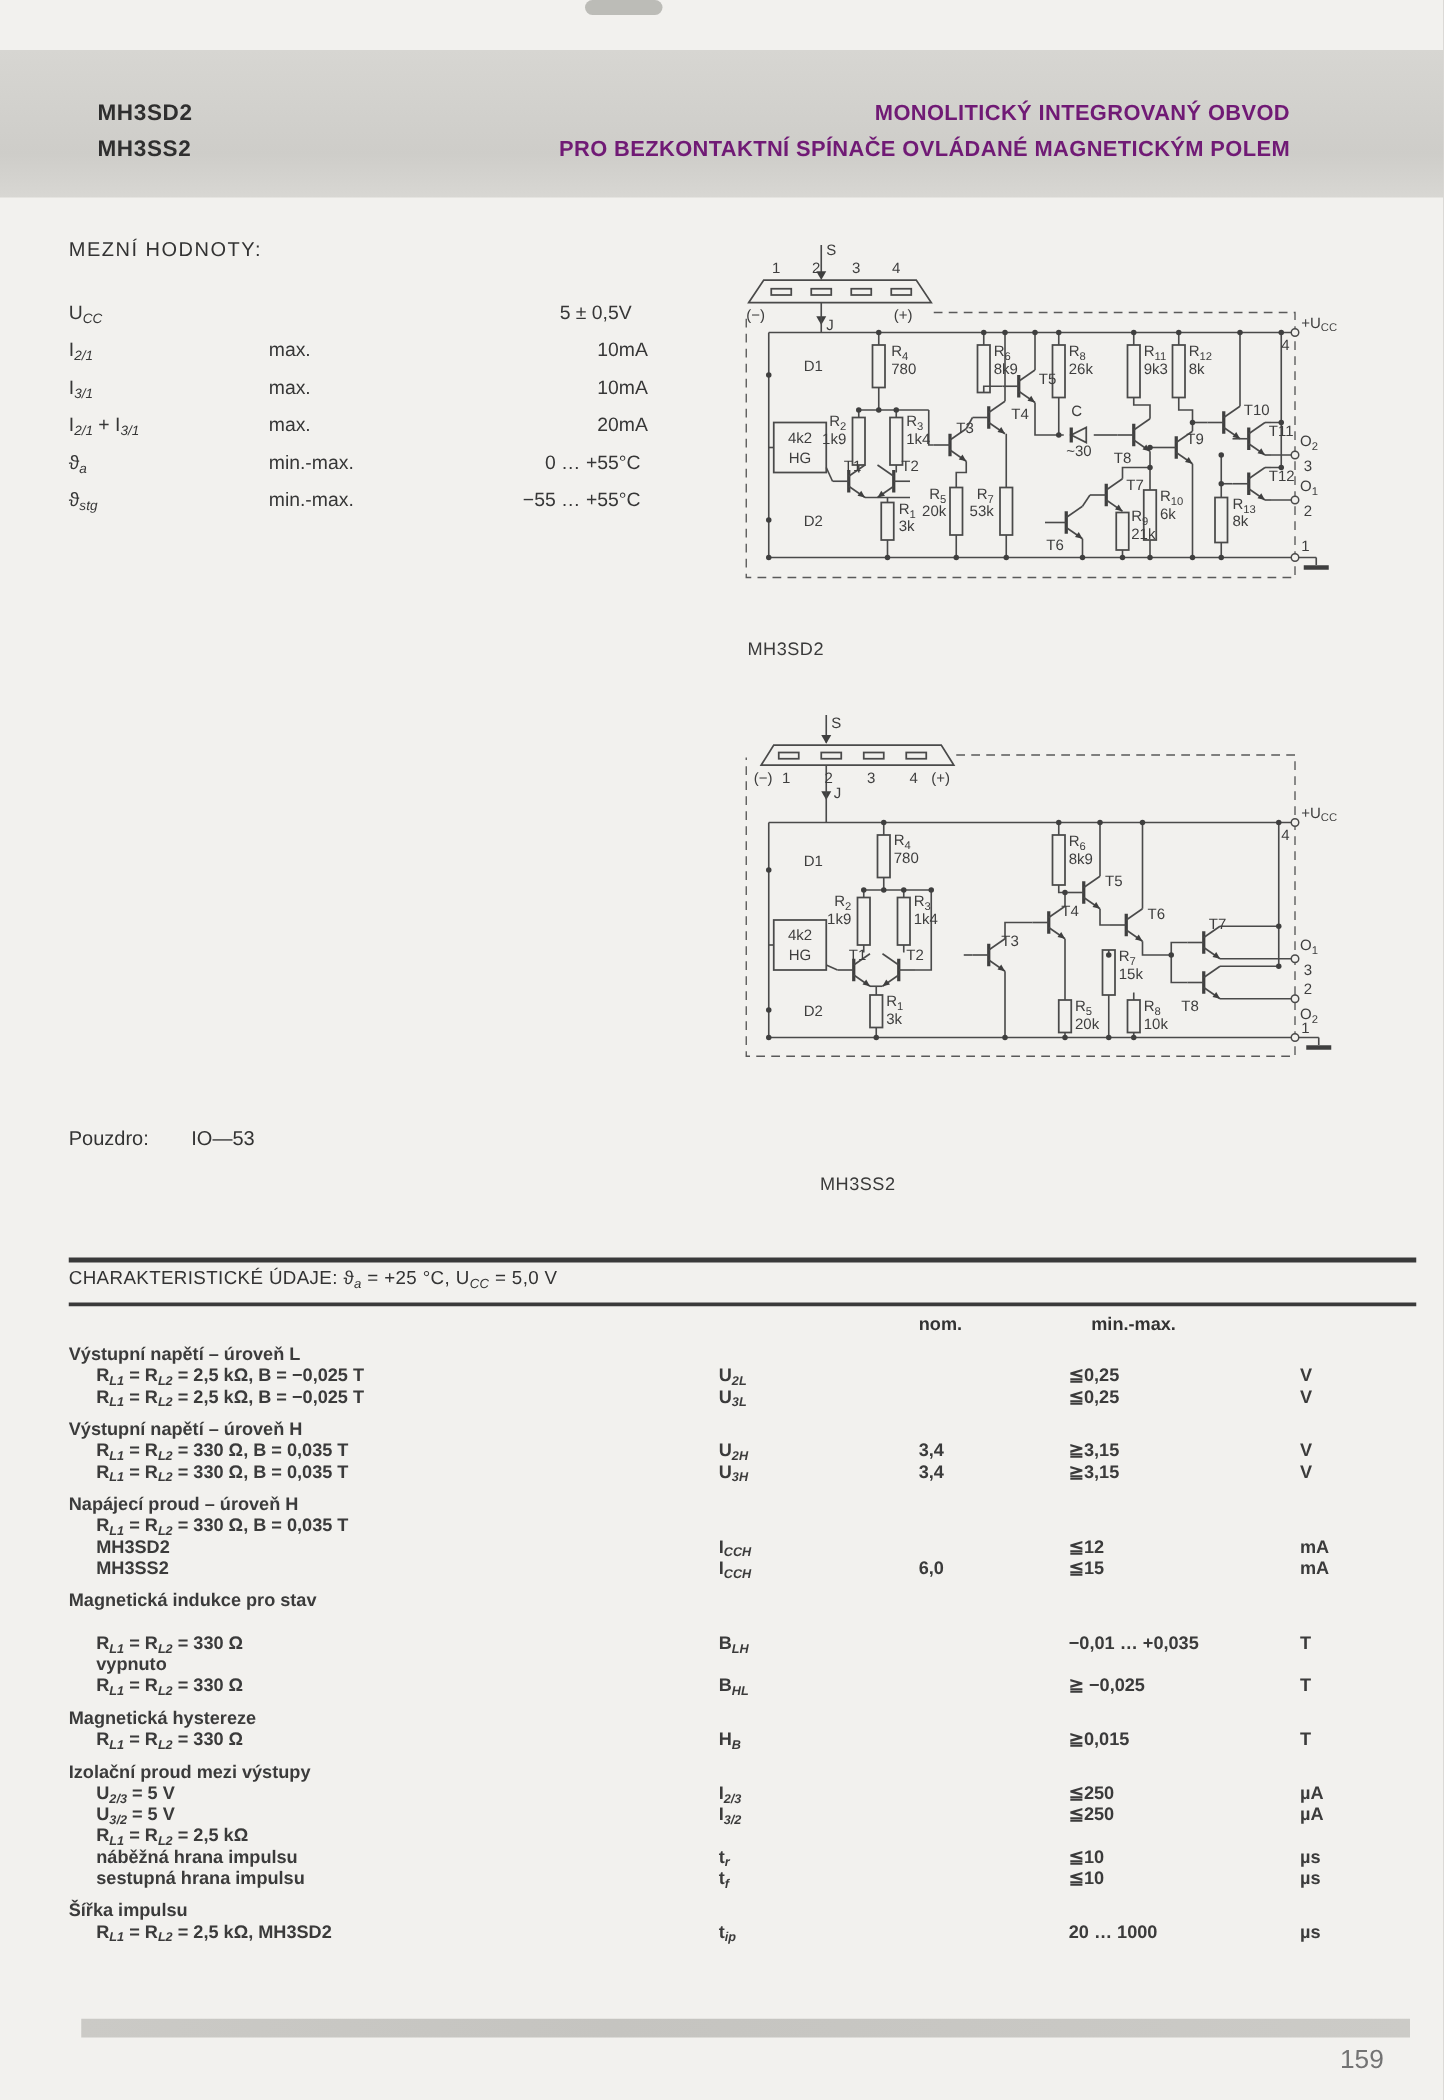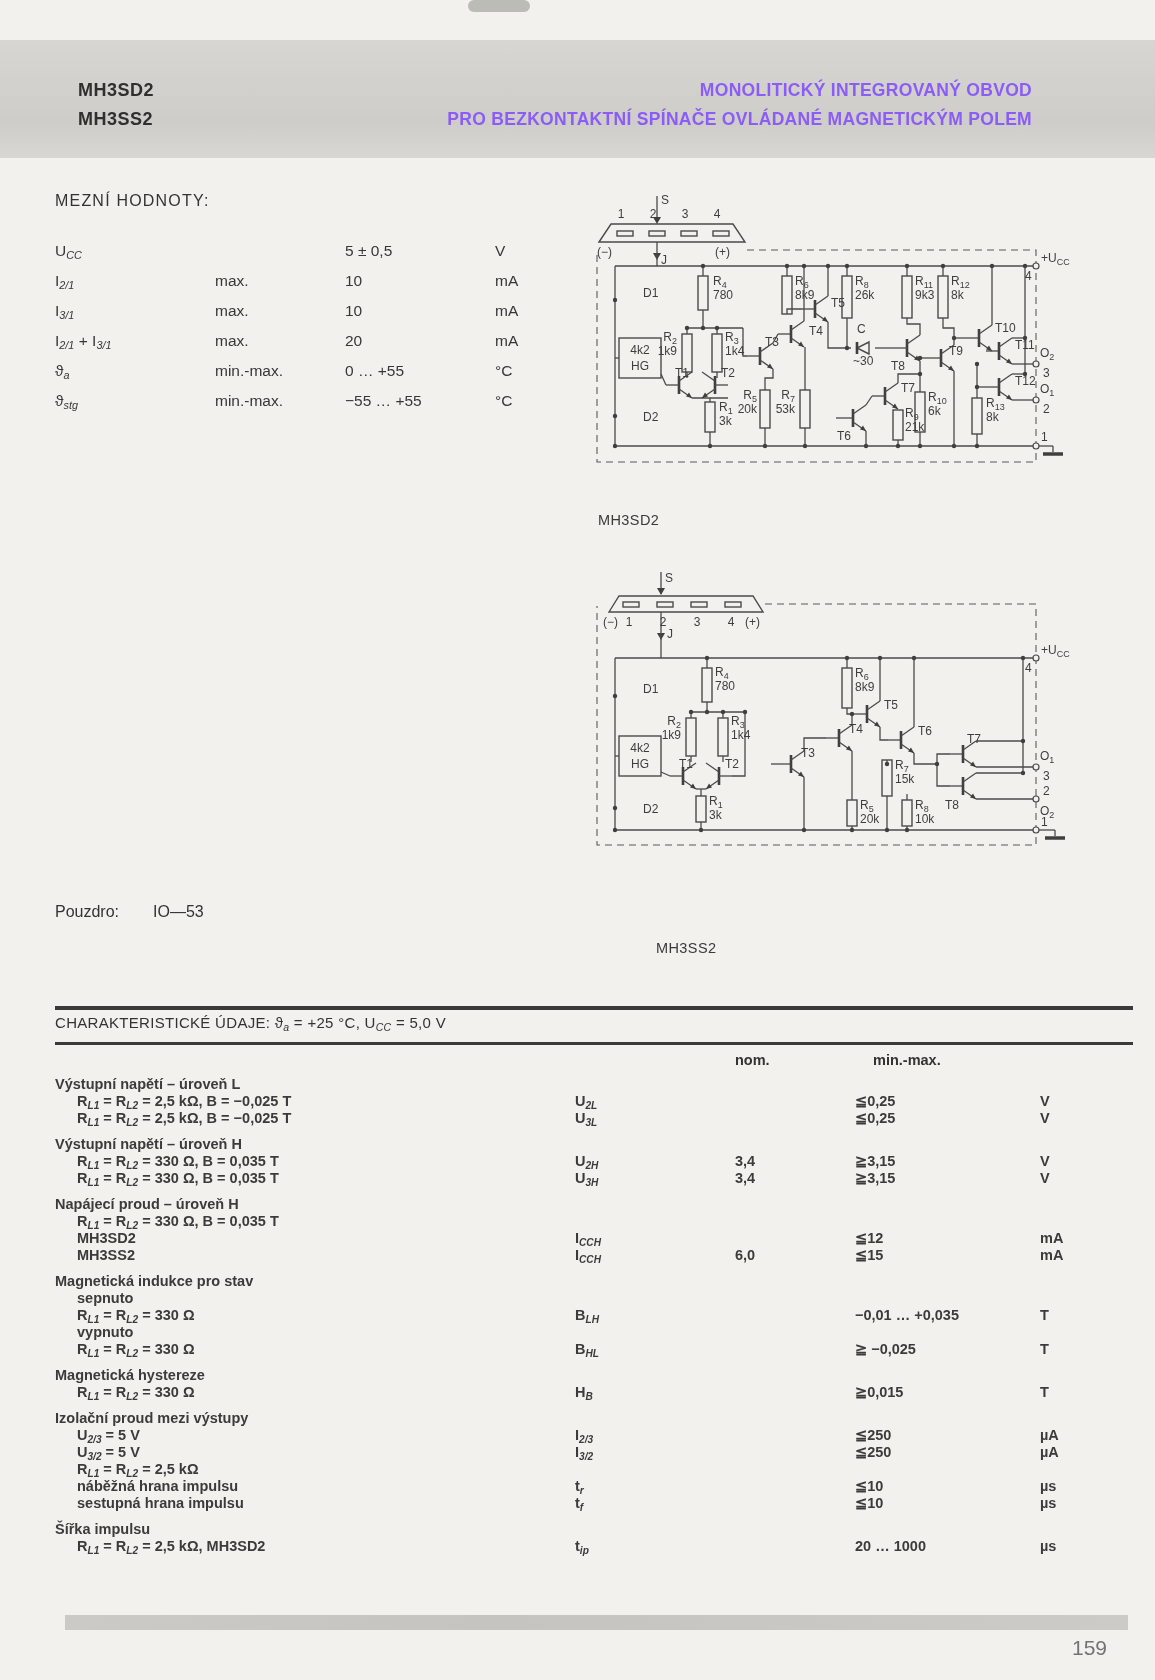--- a/index.html
+++ b/index.html
@@ -3,25 +3,25 @@
 <meta charset="utf-8">
 <style>
   html,body{margin:0;padding:0;background:#b9b8b4;}
   .page{position:relative;width:1155px;height:1680px;background:#f2f1ee;overflow:hidden;
         font-family:"Liberation Sans",sans-serif;color:#3b3b3b;}
   .band{position:absolute;left:0;top:40px;width:1155px;height:118px;
         background:linear-gradient(#d7d6d2,#cecdc9 70%,#d8d7d3);}
   .smudge{position:absolute;left:468px;top:0;width:62px;height:12px;background:#8f8f8b;border-radius:6px;opacity:.55;}
   .partnos{position:absolute;left:78px;top:76px;font-size:18px;font-weight:700;line-height:28.5px;color:#2f2f2f;letter-spacing:.5px;}
   .titleblock{position:absolute;left:330px;top:76px;width:702px;text-align:right;font-size:17.5px;
-        font-weight:700;line-height:28.5px;color:#8b5cf6;letter-spacing:.3px;}
+        font-weight:700;line-height:28.5px;color:#701a75;letter-spacing:.3px;}
   .limits-heading{position:absolute;left:55px;top:192px;font-size:16px;letter-spacing:1.2px;color:#333;}
   .limits{position:absolute;left:55px;top:236px;width:560px;font-size:15.5px;color:#373737;}
   .lrow{display:grid;grid-template-columns:160px 130px 150px 1fr;line-height:30px;height:30px;}
-  .l-val{text-align:left;}
+  .l-val{text-align:right;}
   sub{font-size:70%;font-style:italic;line-height:0;position:relative;top:.28em;vertical-align:baseline;}
   .cap{position:absolute;font-size:14.5px;color:#3a3a3a;letter-spacing:.4px;}
   .pouzdro{position:absolute;left:55px;top:903px;font-size:16px;color:#333;}
   .pouzdro .pz-val{margin-left:34px;}
   .rule{position:absolute;left:55px;width:1078px;background:#3a3a3a;}
   .rule1{top:1006px;height:4px;}
   .rule2{top:1042px;height:2.5px;}
   .char-heading{position:absolute;left:55px;top:1014px;font-size:15px;color:#333;letter-spacing:.3px;}
   .colheads{position:absolute;left:55px;top:1052px;width:1078px;height:17px;font-size:14.5px;font-weight:700;color:#333;text-align:right;}
   .ch-nom{position:absolute;left:680px;}
@@ -582,21 +582,20 @@
           <div class="c-cond">MH3SS2</div>
           <div class="c-sym">I<sub>CCH</sub></div>
           <div class="c-nom">6,0</div>
           <div class="c-mm">≦15</div>
           <div class="c-unit">mA</div>
         </div>
       </div>
       <div class="cgroup">
         <div class="c-title">Magnetická indukce pro stav</div>
         <div class="crow">
-          <div class="c-cond">sepnuto</div>
           <div class="c-sym"></div>
           <div class="c-nom"></div>
           <div class="c-mm"></div>
           <div class="c-unit"></div>
         </div>
         <div class="crow">
           <div class="c-cond">R<sub>L1</sub> = R<sub>L2</sub> = 330 Ω</div>
           <div class="c-sym">B<sub>LH</sub></div>
           <div class="c-nom"></div>
           <div class="c-mm">−0,01 … +0,035</div>

